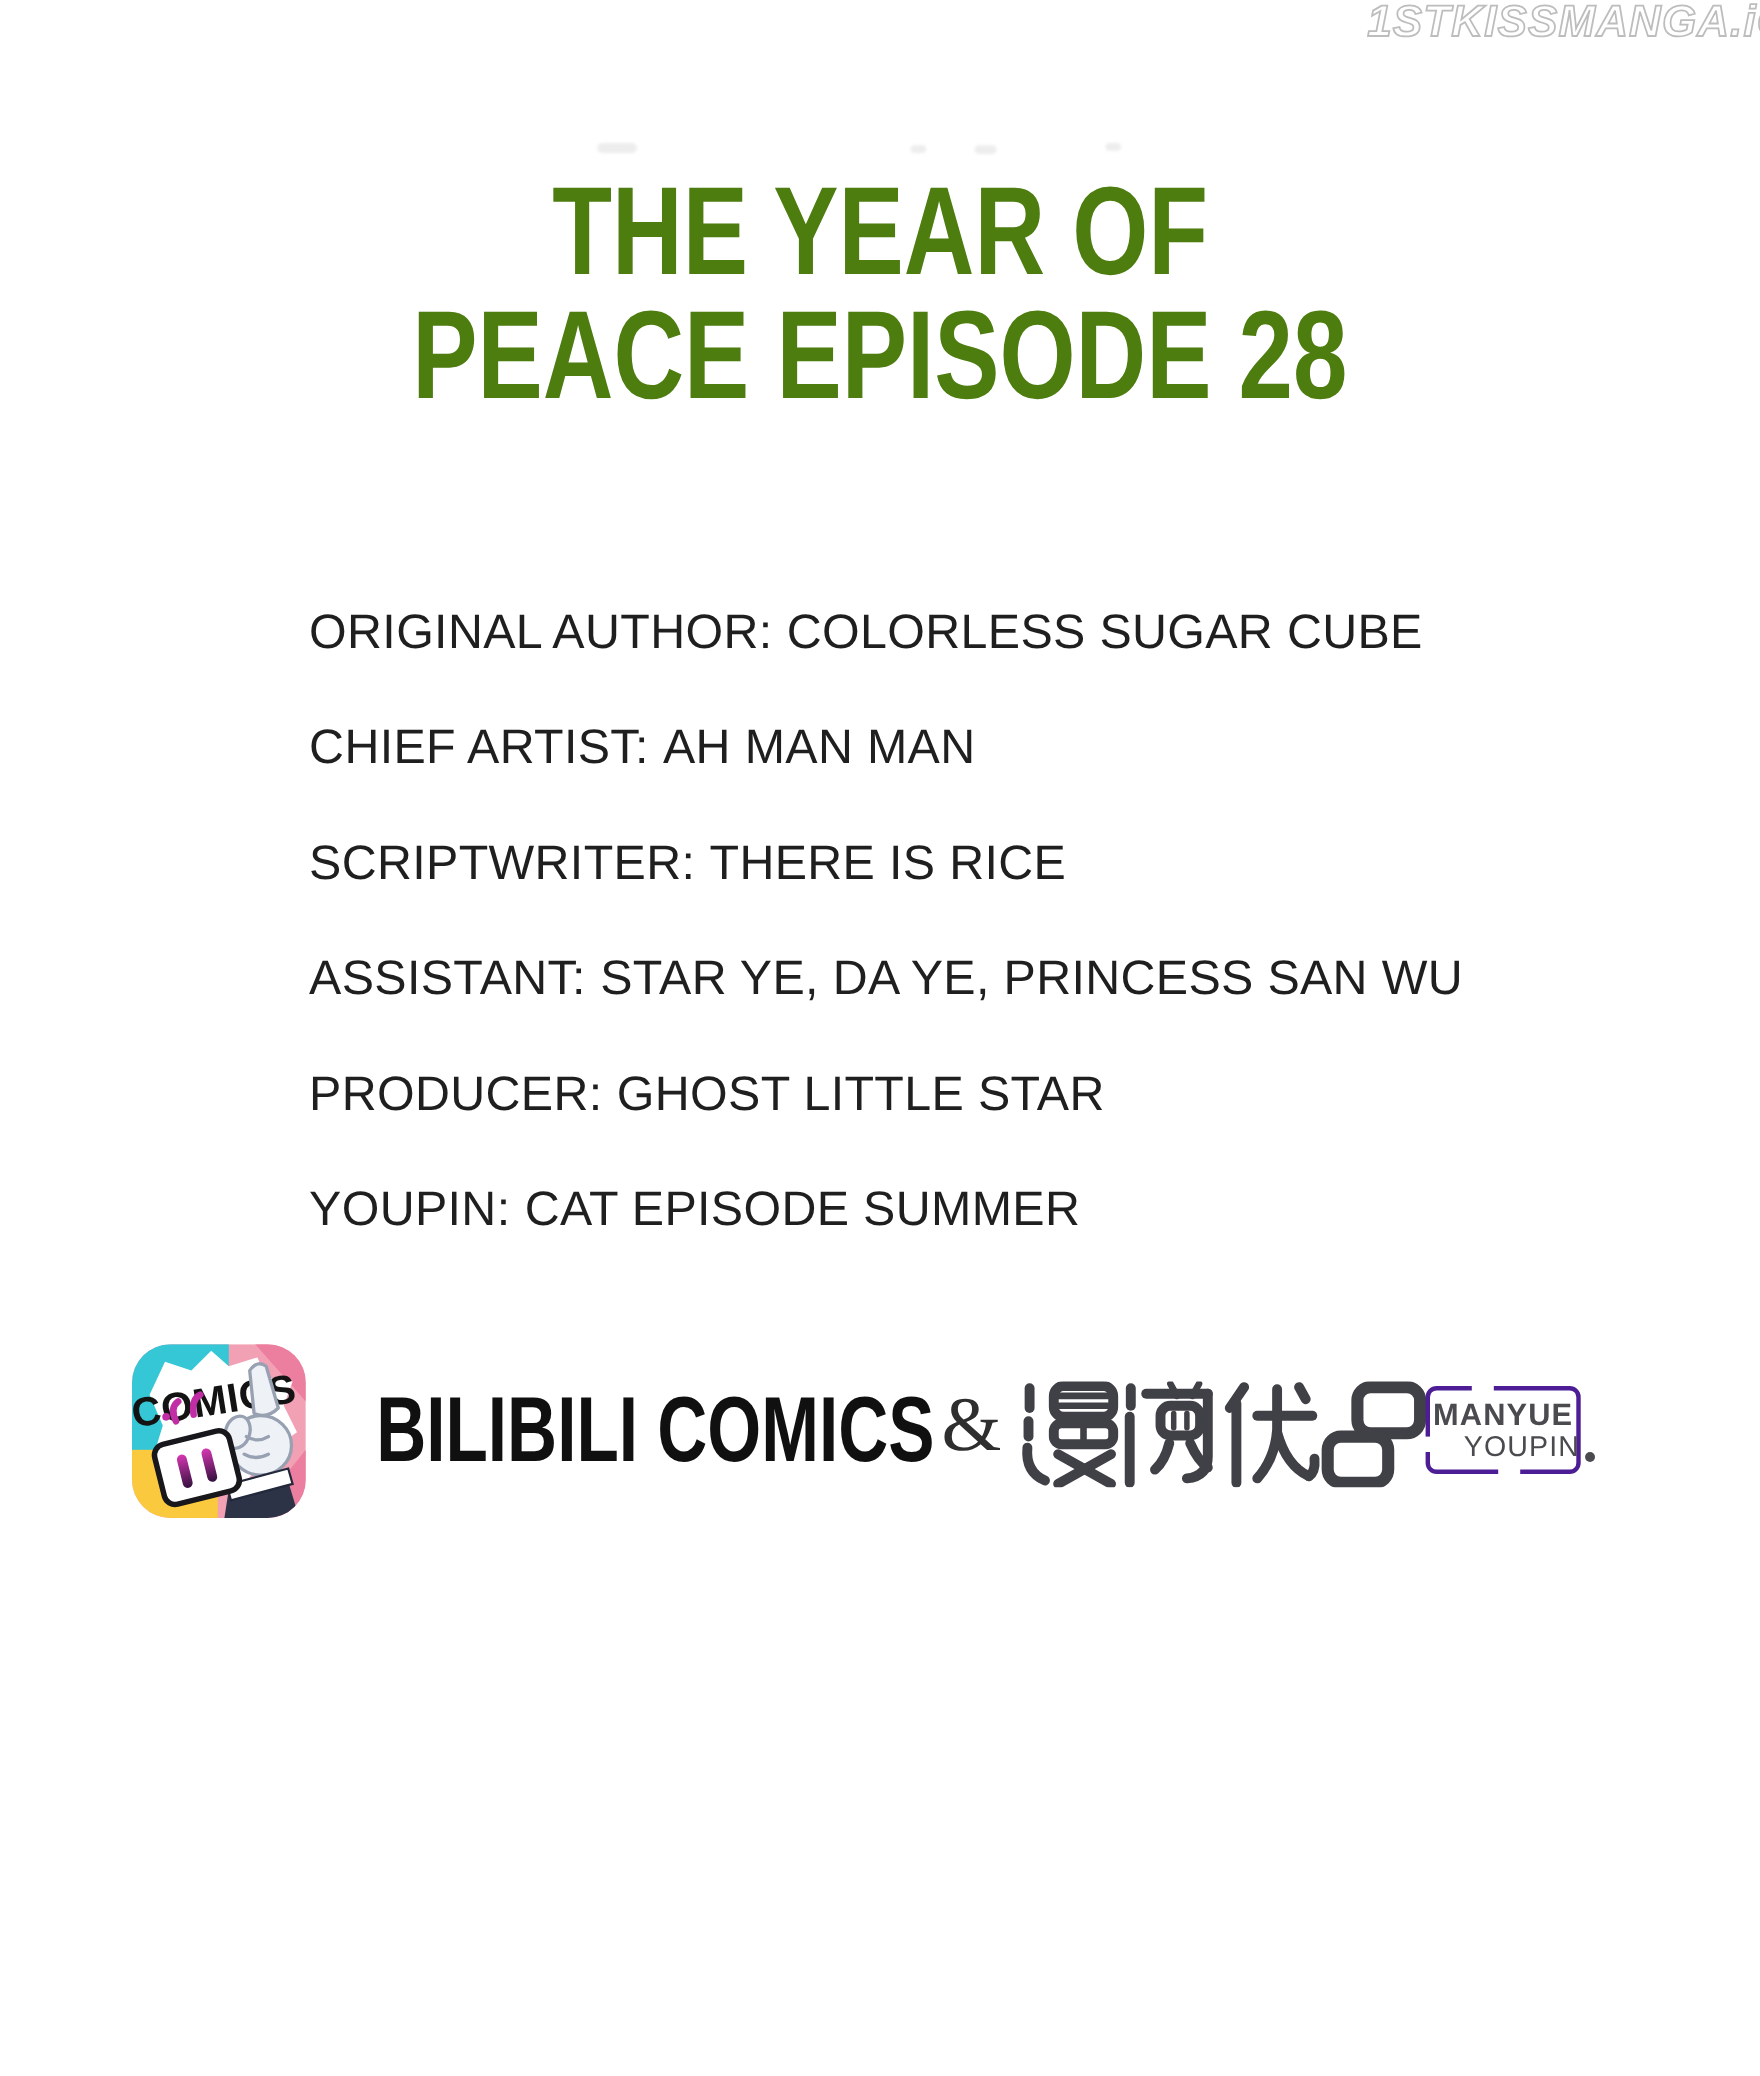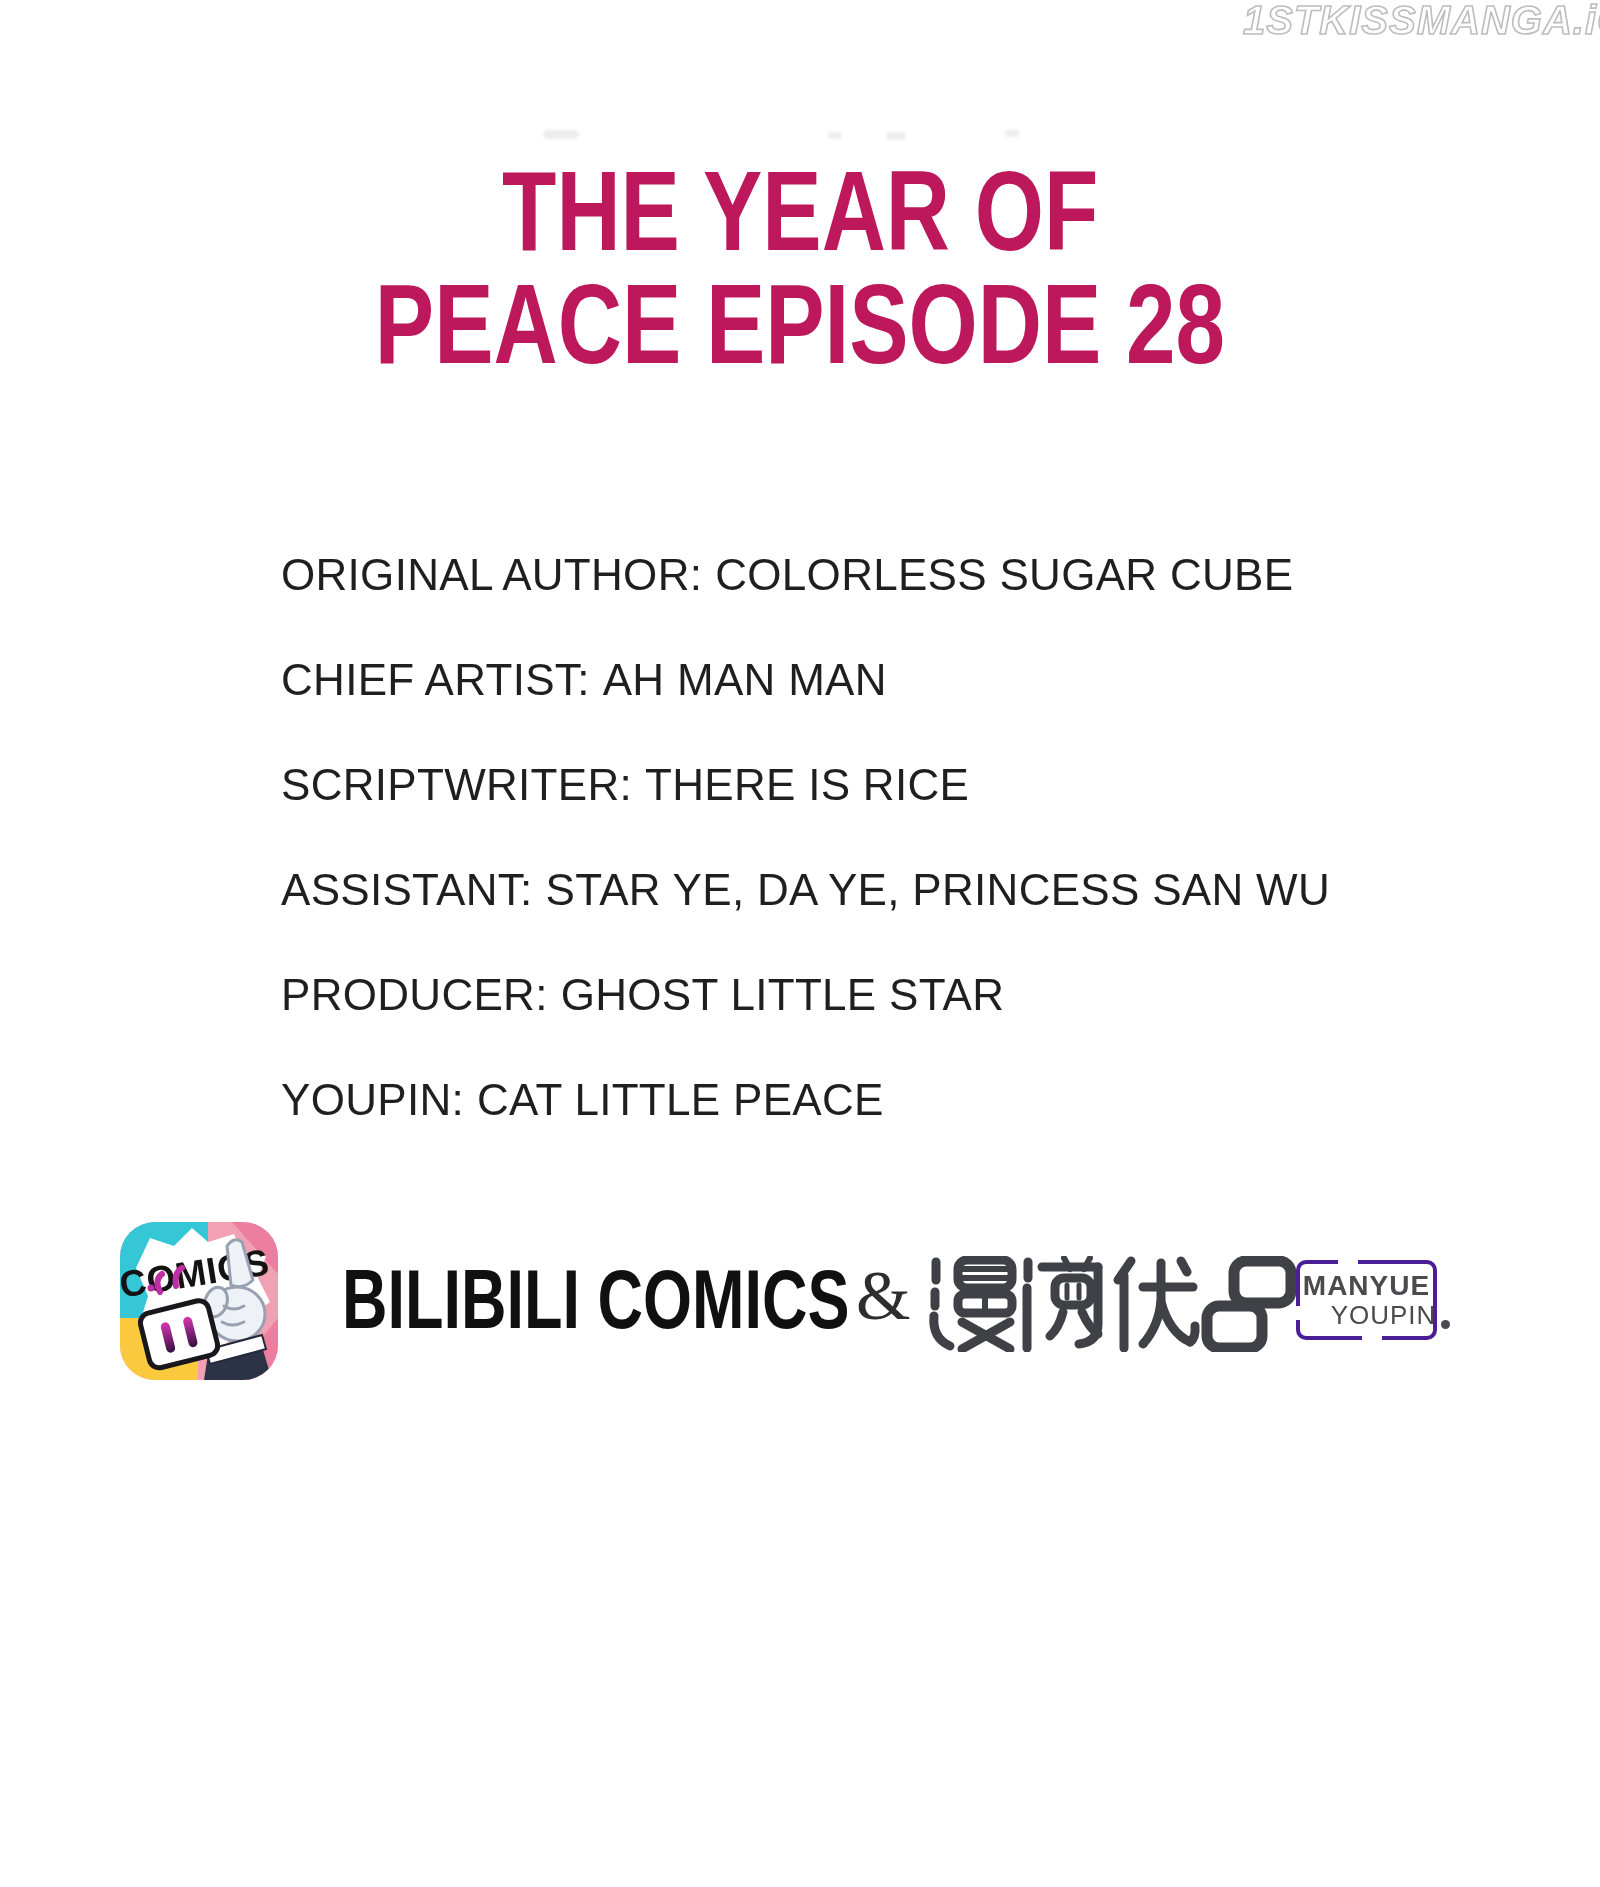--- a/index.html
+++ b/index.html
@@ -9,21 +9,21 @@
   
   .watermark{position:absolute;left:1243px;top:-2px;font-size:40px;line-height:44px;
     font-style:italic;font-weight:bold;letter-spacing:1px;color:#ffffff;
     -webkit-text-stroke:1.6px #bdbdbd;white-space:nowrap;}
 
   
   .smudge{position:absolute;background:#ededed;border-radius:8px;filter:blur(1.5px);}
 
   
   .title{position:absolute;left:0;top:154px;width:1600px;text-align:center;
-    font-weight:bold;font-size:114px;line-height:113px;color:#be185d;}
+    font-weight:bold;font-size:114px;line-height:113px;color:#4d7c0f;}
   .title .line{display:inline-block;transform:scaleX(0.78);transform-origin:center;
     white-space:nowrap;}
 
   
   .credit-line{position:absolute;left:281px;font-size:44px;line-height:52px;color:#1f1f1f;
     white-space:nowrap;letter-spacing:0.3px;}
   .credit-role{margin-right:13px;}
 
   
   .app-icon{position:absolute;left:120px;top:1222px;width:158px;height:158px;}
@@ -70,21 +70,21 @@
   <div class="credit-line" style="top:759px;">
     <span class="credit-role">SCRIPTWRITER:</span><span>THERE IS RICE</span>
   </div>
   <div class="credit-line" style="top:864px;">
     <span class="credit-role">ASSISTANT:</span><span>STAR YE, DA YE, PRINCESS SAN WU</span>
   </div>
   <div class="credit-line" style="top:969px;">
     <span class="credit-role">PRODUCER:</span><span>GHOST LITTLE STAR</span>
   </div>
   <div class="credit-line" style="top:1074px;">
-    <span class="credit-role">YOUPIN:</span><span>CAT LITTLE PEACE</span>
+    <span class="credit-role">YOUPIN:</span><span>CAT EPISODE SUMMER</span>
   </div>
 
   <svg class="app-icon" viewBox="0 0 158 158">
     <defs>
       <clipPath id="iconClip">
           <rect x="0" y="0" width="158" height="158" rx="35"></rect>
         </clipPath>
       <linearGradient id="eyeG" x1="0" y1="0" x2="0" y2="1">
         <stop offset="0" stop-color="#d637b2"></stop>
           <stop offset="1" stop-color="#34103f"></stop>

